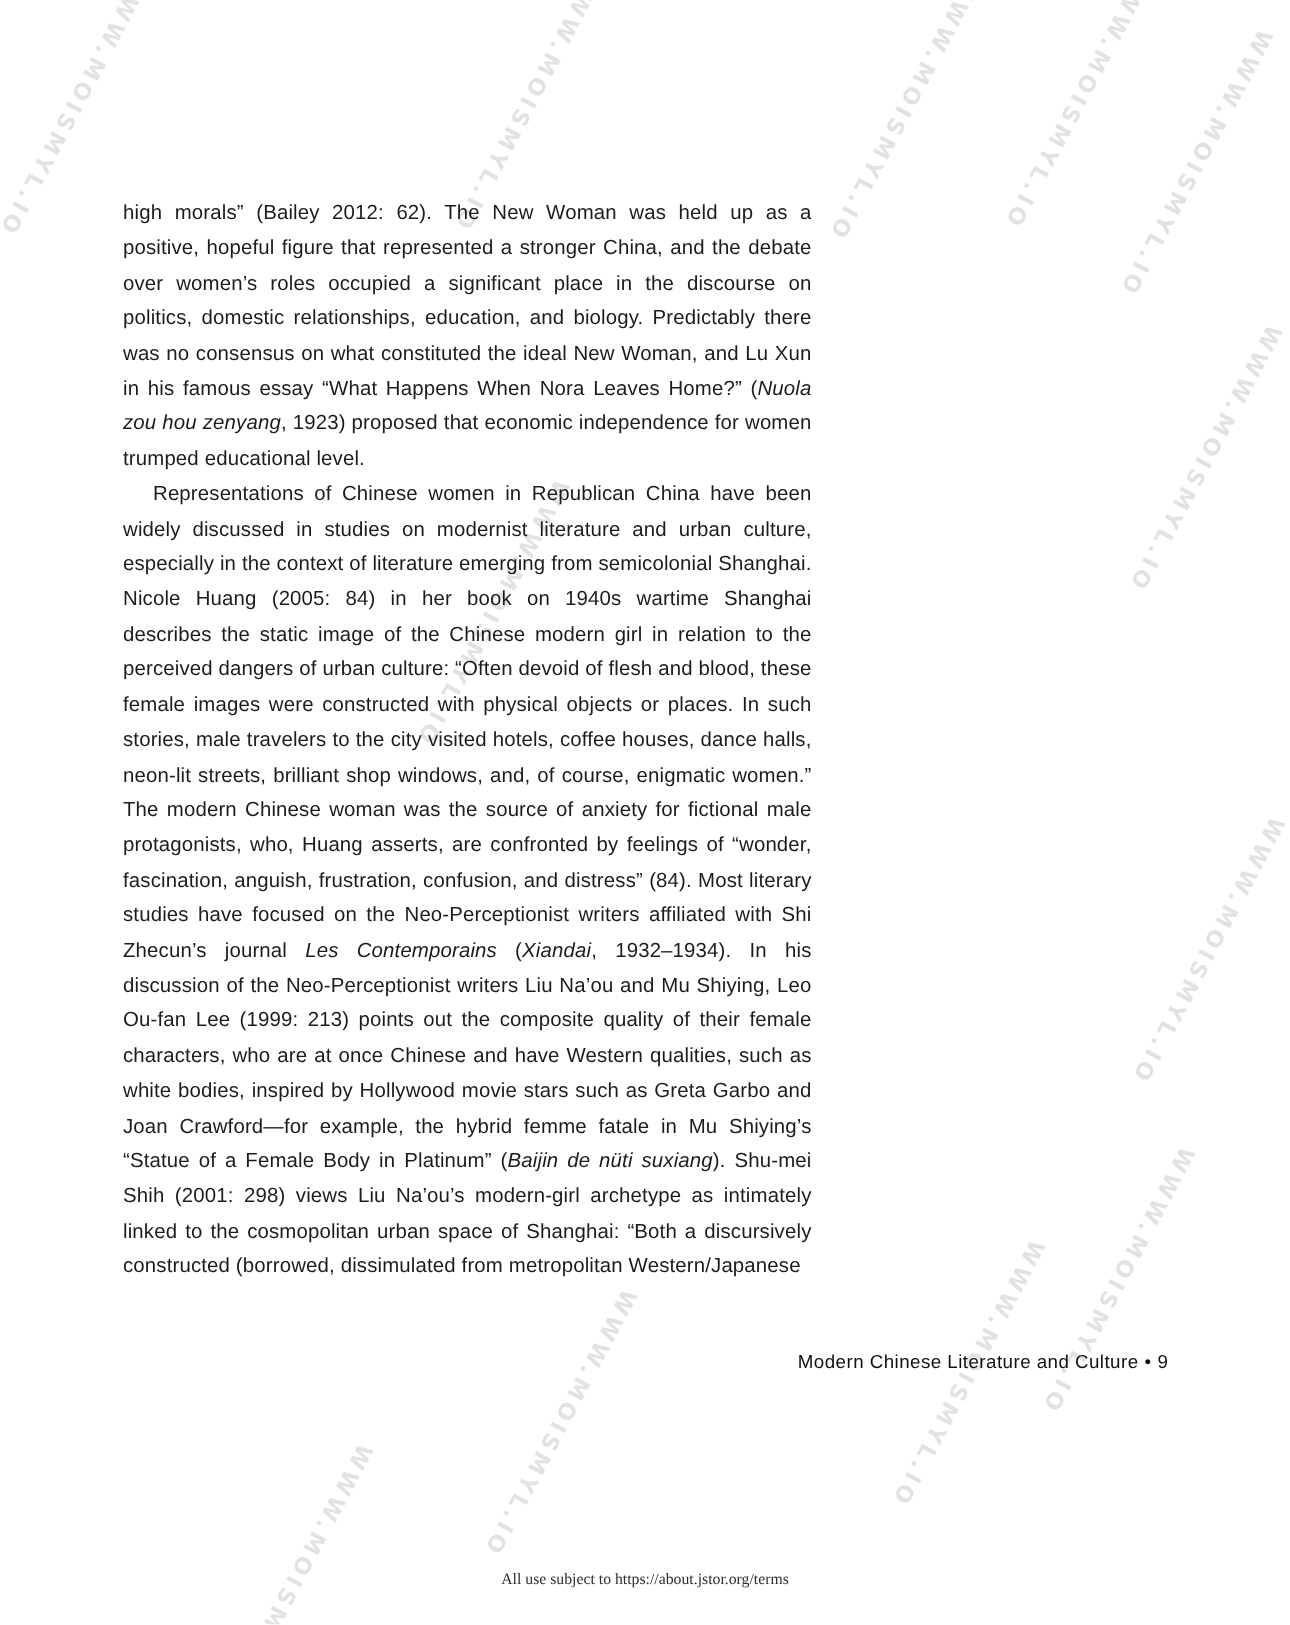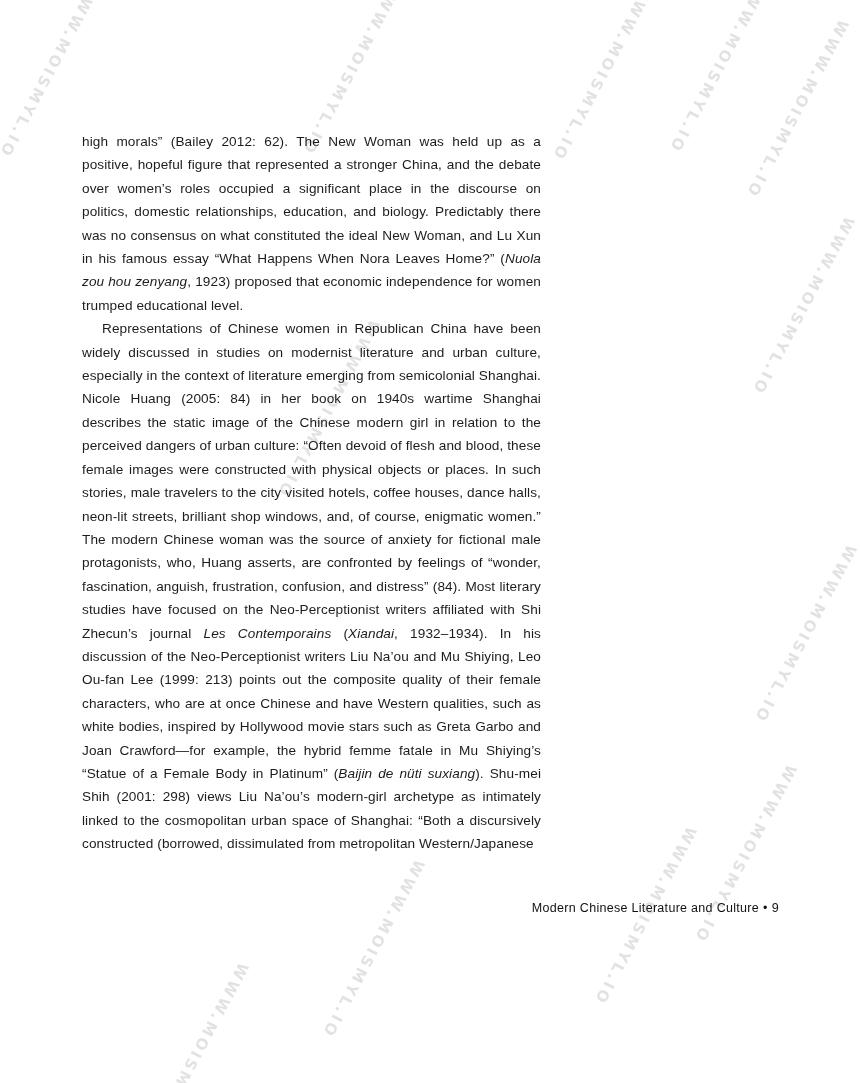--- a/index.html
+++ b/index.html
@@ -91,15 +91,16 @@
   </div>
 
   <div class="text-column">
     <p class="para"><span>high morals” (Bailey 2012: 62). The New Woman was held up as a positive, hopeful figure that represented a stronger China, and the debate over women’s roles occupied a significant place in the discourse on politics, domestic relationships, education, and biology. Predictably there was no consensus on what constituted the ideal New Woman, and Lu Xun in his famous essay “What Happens When Nora Leaves Home?” (</span><span class="it">Nuola zou hou zenyang</span><span>, 1923) proposed that economic independence for women trumped educational level.</span></p>
     <p class="para indent"><span>Representations of Chinese women in Republican China have been widely discussed in studies on modernist literature and urban culture, especially in the context of literature emerging from semicolonial Shanghai. Nicole Huang (2005: 84) in her book on 1940s wartime Shanghai describes the static image of the Chinese modern girl in relation to the perceived dangers of urban culture: “Often devoid of flesh and blood, these female images were constructed with physical objects or places. In such stories, male travelers to the city visited hotels, coffee houses, dance halls, neon-lit streets, brilliant shop windows, and, of course, enigmatic women.” The modern Chinese woman was the source of anxiety for fictional male protagonists, who, Huang asserts, are confronted by feelings of “wonder, fascination, anguish, frustration, confusion, and distress” (84). Most literary studies have focused on the Neo-Perceptionist writers affiliated with Shi Zhecun’s journal </span><span class="it">Les Contemporains</span><span> (</span><span class="it">Xiandai</span><span>, 1932–1934). In his discussion of the Neo-Perceptionist writers Liu Na’ou and Mu Shiying, Leo Ou-fan Lee (1999: 213) points out the composite quality of their female characters, who are at once Chinese and have Western qualities, such as white bodies, inspired by Hollywood movie stars such as Greta Garbo and Joan Crawford—for example, the hybrid femme fatale in Mu Shiying’s “Statue of a Female Body in Platinum” (</span><span class="it">Baijin de nüti suxiang</span><span>). Shu-mei Shih (2001: 298) views Liu Na’ou’s modern-girl archetype as intimately linked to the cosmopolitan urban space of Shanghai: “Both a discursively constructed (borrowed, dissimulated from metropolitan Western/Japanese</span></p>
   </div>
 
   <div class="journal-footer"><span>Modern Chinese Literature and Culture</span><span class="sep">•</span><span>9</span></div>
 
   <div class="jstor-note">
+    <div><span>All use subject to </span><span class="terms">https://about.jstor.org/terms</span></div>
   </div>
 
 </div>
 
 </body></html>

